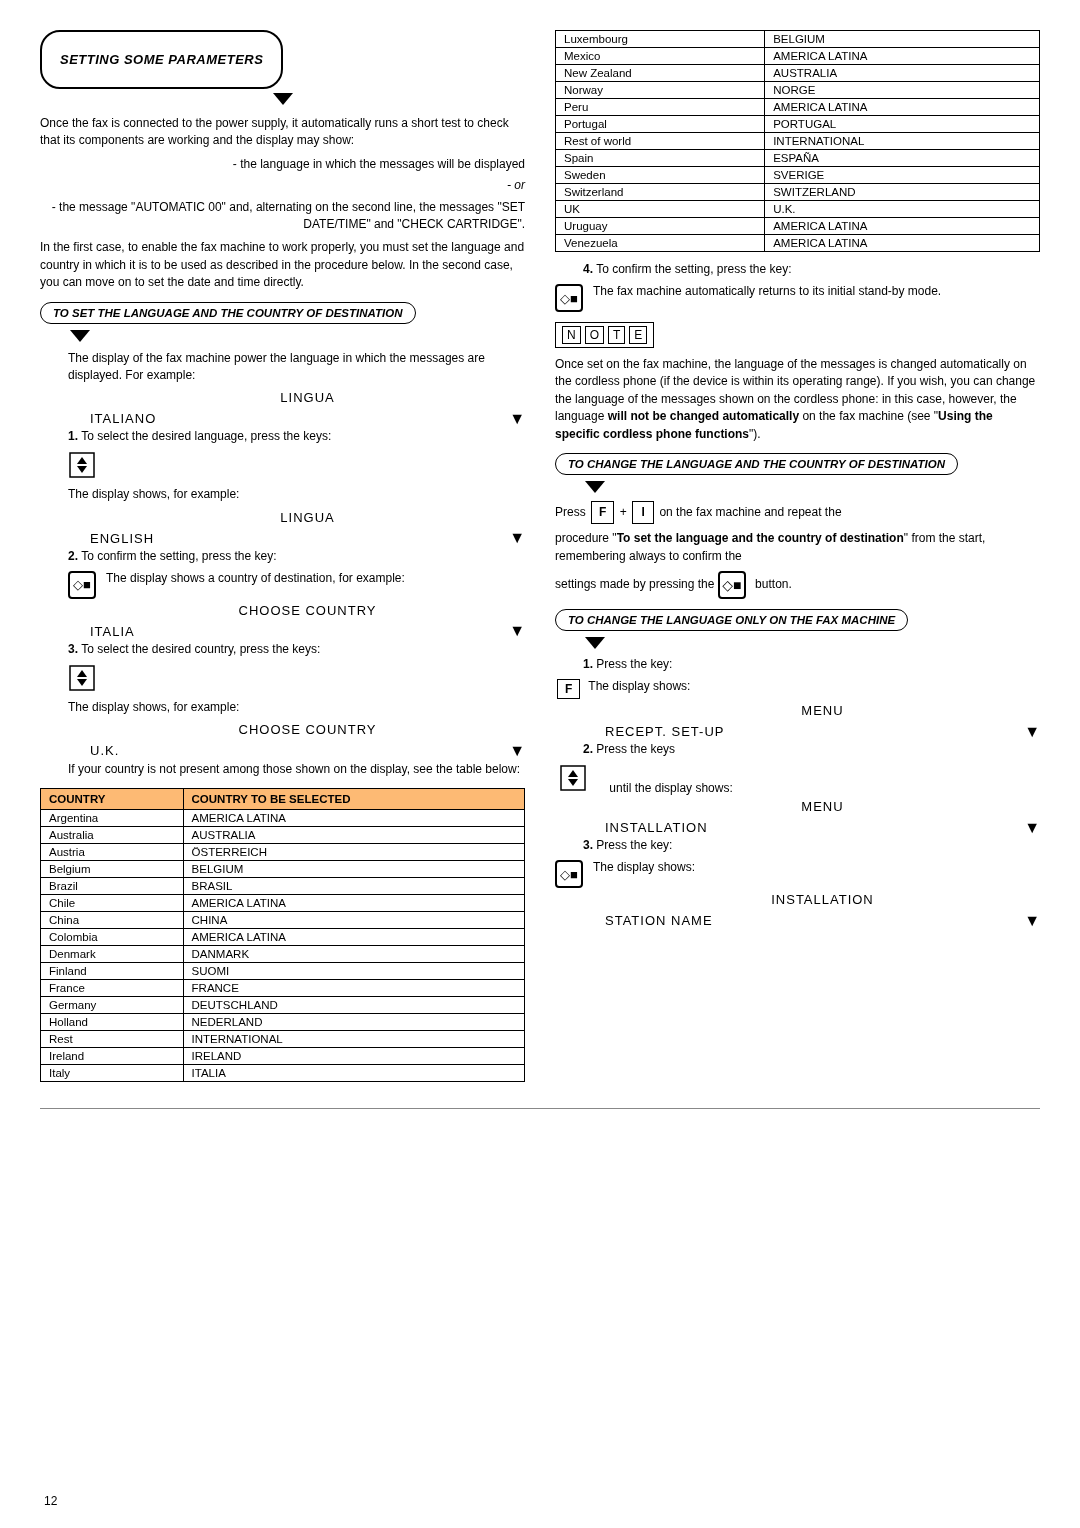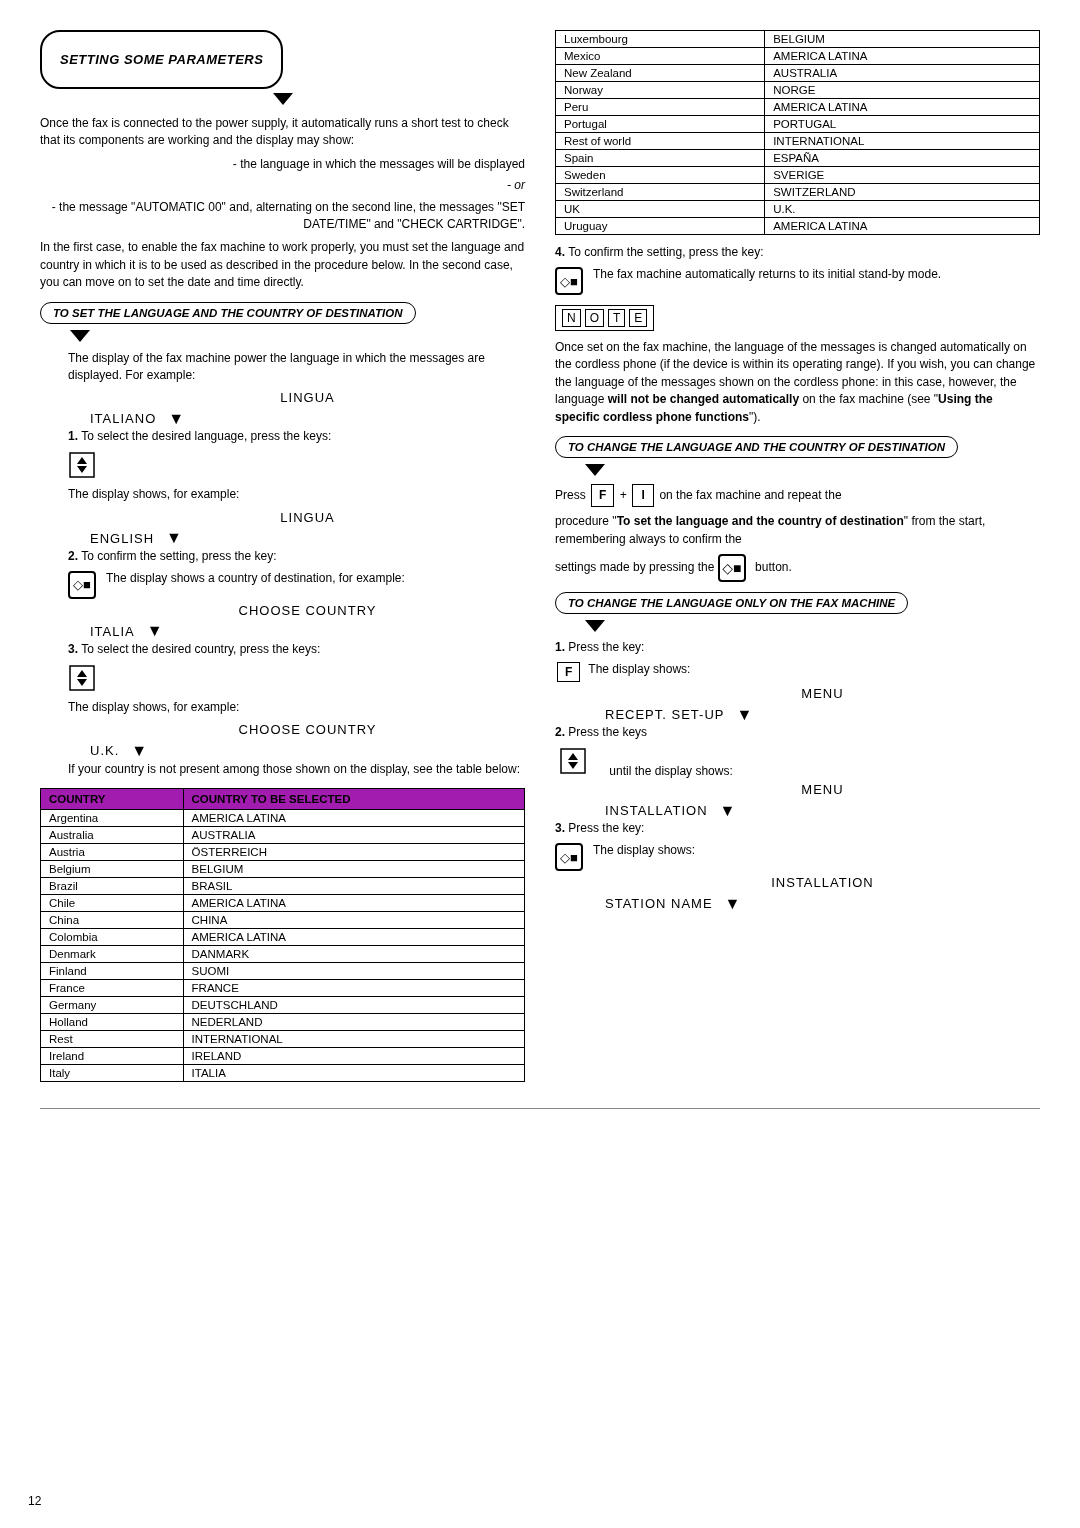--- a/index.html
+++ b/index.html
@@ -63,21 +63,21 @@
     
     .display-text {
       font-size: 13px;
       text-align: center;
       letter-spacing: 1px;
       margin: 3px 0;
     }
     .display-row {
       display: flex;
       align-items: center;
-      justify-content: flex-start;
+      justify-content: space-between;
       gap: 12px;
     }
 
     
     .confirm-icon {
       display: inline-flex;
       align-items: center;
       justify-content: center;
       width: 28px; height: 28px;
       border: 2px solid #000;
@@ -103,40 +103,40 @@
       vertical-align: middle;
       min-width: 22px;
     }
 
     p { margin-bottom: 6px; line-height: 1.45; }
     ul { margin-left: 16px; margin-bottom: 6px; }
     li { margin-bottom: 4px; line-height: 1.45; }
     .dash-list { list-style: none; margin-left: 0; text-align: right; }
     .dash-list li::before { content: "- "; }
 
-    .step { margin-bottom: 8px; }
+    .step { margin-bottom: 8px; margin-left: 28px; }
     .step-num { font-weight: bold; }
 
     .indented { margin-left: 28px; }
     .indented2 { margin-left: 50px; }
 
     
     .country-table {
       width: 100%;
       border-collapse: collapse;
       border: 1.5px solid #000;
       margin-bottom: 10px;
       font-size: 11.5px;
     }
     .country-table th {
       border: 1.5px solid #000;
       padding: 4px 8px;
       font-weight: bold;
       text-align: left;
-      background: #a21caf;
+      background: #fdba74;
     }
     .country-table td {
       border: 1px solid #000;
       padding: 2px 8px;
     }
 
     
     .note-box {
       border: 1.5px solid #000;
       padding: 3px 6px;
@@ -152,21 +152,21 @@
 
     
     .subsection {
       margin: 10px 0;
     }
 
     
     .page-num {
       position: absolute;
       bottom: 20px;
-      left: 28px;
+      left: 44px;
       font-size: 12px;
     }
 
     hr.page-divider {
       border: none;
       border-top: 1px solid #888;
       margin: 16px 0 8px 0;
     }
 
     .bold { font-weight: bold; }
@@ -404,20 +404,24 @@
           <tr>
             <td>Switzerland</td>
             <td>SWITZERLAND</td>
           </tr>
           <tr>
             <td>UK</td>
             <td>U.K.</td>
           </tr>
           <tr>
             <td>Uruguay</td>
+            <td>AMERICA LATINA</td>
+          </tr>
+          <tr>
+            <td>Venezuela</td>
             <td>AMERICA LATINA</td>
           </tr>
         </tbody>
     </table>
 
     <div class="step">
       <span class="step-num">4.</span>
       <span>To confirm the setting, press the key:</span>
     </div>
 

